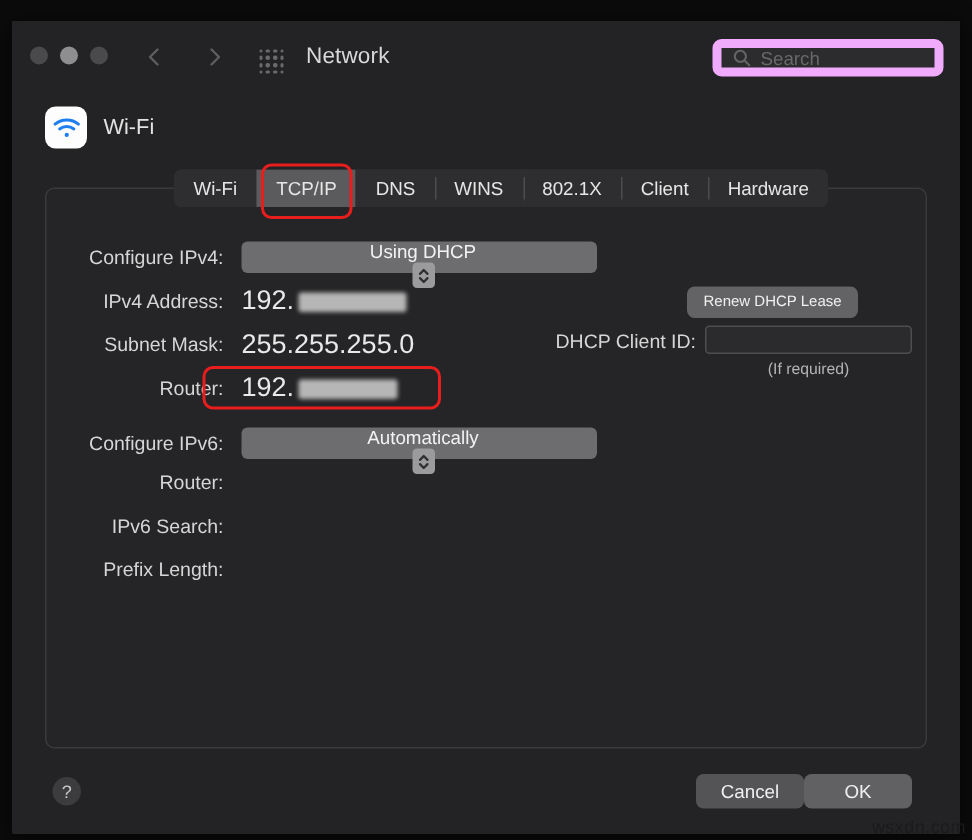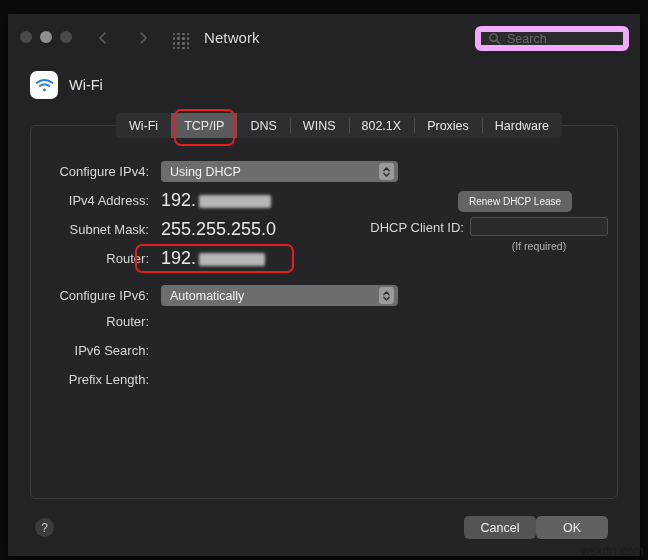--- a/index.html
+++ b/index.html
@@ -216,20 +216,21 @@
     margin-left: 12px;
     width: 237px;
     height: 21px;
     background: #6d6d6f;
     border-radius: 4px;
     display: flex;
     align-items: center;
     padding: 0 4px 0 9px;
     box-sizing: border-box;
     justify-content: space-between;
+    flex-direction: column;
   }
   .popup-text { font-size: 12.5px; color: #f2f2f2; }
   .stepper {
     width: 15px; height: 17px;
     background: #9b9b9d;
     border-radius: 3px;
     display: flex;
     align-items: center;
     justify-content: center;
     flex: none;
@@ -472,21 +473,21 @@
       <span class="val"></span>
     </div>
   </div>
 
   <div class="tabbar">
     <div class="tab">Wi-Fi</div>
     <div class="tab selected">TCP/IP</div>
     <div class="tab">DNS</div>
     <div class="tab">WINS</div>
     <div class="tab">802.1X</div>
-    <div class="tab">Proxies</div>
+    <div class="tab">Client</div>
     <div class="tab">Hardware</div>
   </div>
   <div class="annot-tab"></div>
 
   <div class="footerwrap">
     <div class="help">?</div>
     <div class="btn btn-cancel" style="right:104px;">Cancel</div>
     <div class="btn btn-ok" style="right:32px;">OK</div>
   </div>
 

